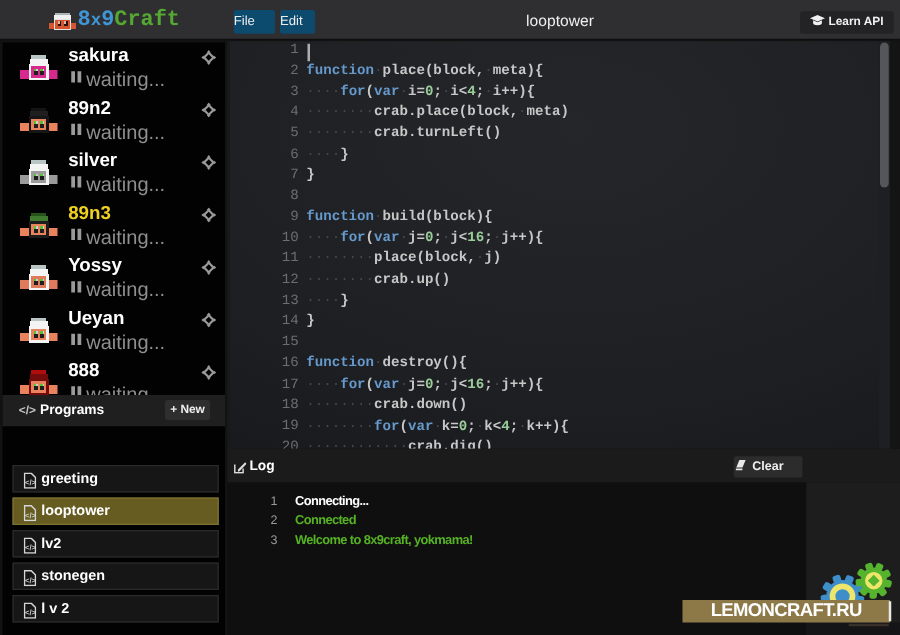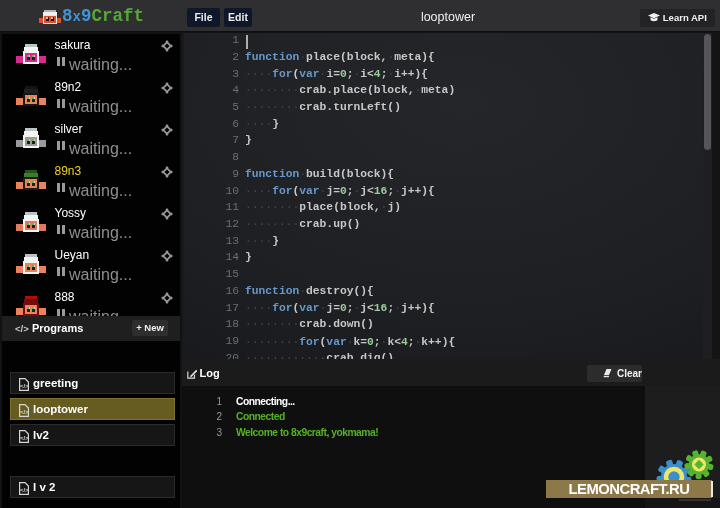--- a/index.html
+++ b/index.html
@@ -1,26 +1,26 @@
 <!DOCTYPE html>
 <html><head><meta charset="utf-8">
 <style>
 *{margin:0;padding:0;box-sizing:border-box}
 html,body{width:720px;height:508px;background:#121212;overflow:hidden;font-family:"Liberation Sans",sans-serif}
 #app{position:relative;width:720px;height:508px;background:#121212}
 .abs{position:absolute}
 #topbar{left:0;top:0;width:720px;height:32px;background:#2f2f31;border-bottom:1px solid #0e0e0e}
-.tbtn{position:absolute;top:8px;height:19px;background:#0f172a;border-radius:2px;color:#ededed;
- font-size:10.5px;font-weight:bold;text-align:center;line-height:19px}
+.tbtn{position:absolute;top:8px;height:19px;background:#0c4a6e;border-radius:2px;color:#ededed;
+ font-size:10.5px;font-weight:normal;text-align:left;line-height:19px}
 #title{position:absolute;left:398px;top:10px;width:100px;text-align:center;color:#efefef;font-size:12.5px}
 #learn{position:absolute;left:640px;top:9px;width:75px;height:18px;background:#232326;border-radius:2px;
  color:#f0f0f0;font-size:9.5px;font-weight:bold;line-height:18px;text-align:center}
 #sidebar{left:2px;top:34px;width:178px;height:474px;background:#020202;overflow:hidden}
 .prow{position:absolute;left:0;width:178px;height:42px}
-.pname{position:absolute;left:52.5px;top:5px;font-size:12px;line-height:12px;font-weight:normal;color:#fff}
+.pname{position:absolute;left:52.5px;top:5px;font-size:15px;line-height:12px;font-weight:bold;color:#fff}
 .pwait{position:absolute;left:67px;top:21.5px;font-size:16px;color:#8f8f8f}
 .pbar{position:absolute;top:23px;width:3px;height:9px;background:#9a9a9a}
 .pavatar{position:absolute;left:14px;top:10px}
 .pmove{position:absolute;left:158.5px;top:5.5px}
 #proghdr{left:2px;top:316px;width:178px;height:25px;background:#1f1f20;z-index:3}
 #pnew{position:absolute;left:130px;top:4px;width:36px;height:16px;background:#2e2e2f;border-radius:2px;
  color:#efefef;font-size:9.5px;font-weight:bold;text-align:center;line-height:16px}
 .grow{position:absolute;left:10px;width:165px;height:22px;background:#161617;border:1px solid #2b2b2c;z-index:3}
 .grow.sel{background:#665c22;border-color:#7d7230}
 .gname{position:absolute;left:22px;top:4px;font-size:11.5px;font-weight:bold;color:#fff}
@@ -29,21 +29,21 @@
  line-height:16.72px;height:17px;color:#c7c7c7;font-weight:bold}
 .ln{position:absolute;left:0;width:57px;text-align:right;font-family:"Liberation Mono",monospace;
  font-size:11.3px;line-height:16.72px;height:17px;color:#6a6e72}
 .k{color:#6699cc}.n{color:#99cc99}.d{color:#44474c;font-weight:normal}
 #cursor{position:absolute;left:63.5px;top:2px;width:2px;height:14px;background:#aeafad}
 #sbtrack{position:absolute;left:521px;top:0;width:9px;height:326px;background:#1d1f22}
 #sbthumb{position:absolute;left:522px;top:1px;width:7px;height:116px;background:#54565a;border-radius:4px}
 #rightstrip{left:712px;top:33px;width:8px;height:326px;background:#141414}
 #loghdr{left:182px;top:359px;width:538px;height:27px;background:#1b1b1c}
 #clearbtn{position:absolute;left:405px;top:6px;width:55px;height:17px;background:#2c2c2d;border-radius:2px;
- color:#efefef;font-size:10px;font-weight:bold;text-align:right;line-height:17px}
+ color:#efefef;font-size:10px;font-weight:bold;text-align:left;line-height:17px}
 #logbody{left:182px;top:386px;width:463px;height:122px;background:#0e0f0e}
 .logln{position:absolute;left:0;width:40px;text-align:right;font-size:10px;color:#989898;line-height:15.5px}
 .logtx{position:absolute;left:54px;font-size:10.3px;letter-spacing:-0.5px;line-height:15.5px;font-weight:bold}
 #logrb{left:645px;top:386px;width:75px;height:122px;background:#1d1d1e}
 #wmband{left:546px;top:480px;width:166px;height:18px;background:#8d7848;z-index:6;text-align:center;
  color:#fff;font-size:14.8px;font-weight:bold;line-height:18.5px;letter-spacing:-0.5px}
 #wmbar{left:711px;top:481px;width:2px;height:16px;background:#e8e8e8;z-index:7}
 #gears{left:645px;top:445px;z-index:5}
 </style></head><body>
 <div id="app">
@@ -292,20 +292,27 @@
 <text x="1" y="10" font-family="Liberation Sans" font-size="6" font-weight="bold" fill="#d6d6d6">&lt;/&gt;</text>
       </svg>
       <div class="gname">looptower</div>
     </div>
 <div class="abs grow" style="top:424px">
       <svg style="position:absolute;left:8px;top:4.5px" width="10" height="13" viewBox="0 0 10 13">
 <path d="M0.6 0.6h5.4l3.4 3.4v8.4H0.6z" fill="none" stroke="#d6d6d6" stroke-width="1.2"></path>
 <text x="1" y="10" font-family="Liberation Sans" font-size="6" font-weight="bold" fill="#d6d6d6">&lt;/&gt;</text>
       </svg>
       <div class="gname">lv2</div>
+    </div>
+<div class="abs grow" style="top:450px">
+      <svg style="position:absolute;left:8px;top:4.5px" width="10" height="13" viewBox="0 0 10 13">
+<path d="M0.6 0.6h5.4l3.4 3.4v8.4H0.6z" fill="none" stroke="#d6d6d6" stroke-width="1.2"></path>
+<text x="1" y="10" font-family="Liberation Sans" font-size="6" font-weight="bold" fill="#d6d6d6">&lt;/&gt;</text>
+      </svg>
+      <div class="gname">stonegen</div>
     </div>
 <div class="abs grow" style="top:476px">
       <svg style="position:absolute;left:8px;top:4.5px" width="10" height="13" viewBox="0 0 10 13">
 <path d="M0.6 0.6h5.4l3.4 3.4v8.4H0.6z" fill="none" stroke="#d6d6d6" stroke-width="1.2"></path>
 <text x="1" y="10" font-family="Liberation Sans" font-size="6" font-weight="bold" fill="#d6d6d6">&lt;/&gt;</text>
       </svg>
       <div class="gname">l v 2</div>
     </div>
 <div class="abs" id="editor">
 <div class="ln" style="top:-0.9px">1</div>

